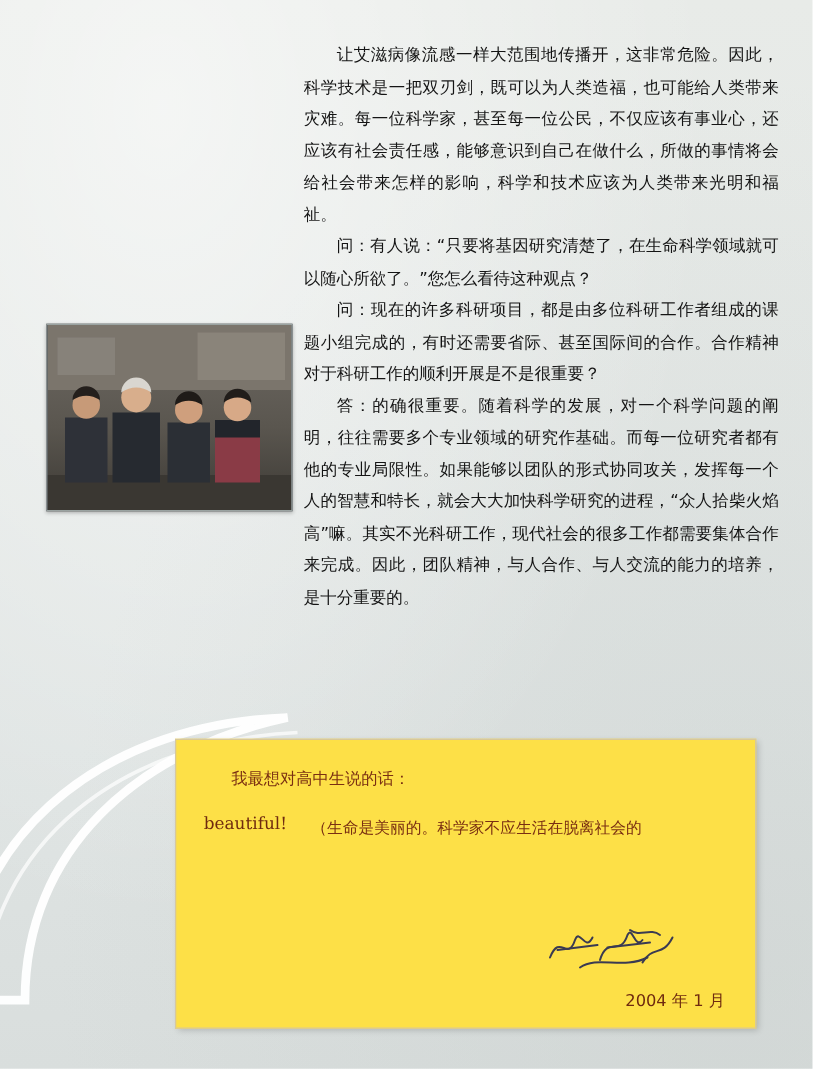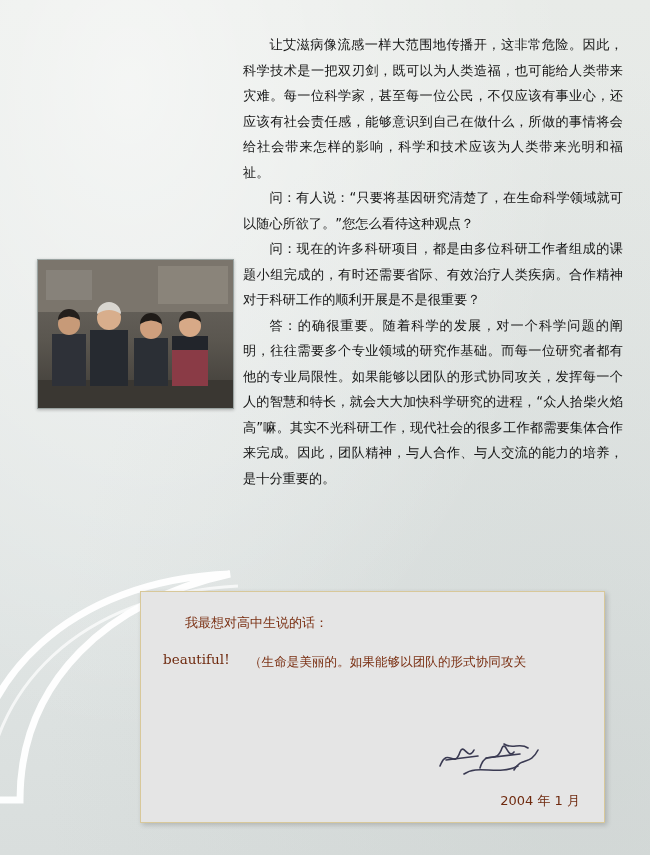--- a/index.html
+++ b/index.html
@@ -67,21 +67,21 @@
     background: #2b2b33;
   }
   .photo svg { display: block; }
 
   .quote-card {
     position: absolute;
     left: 140px;
     top: 591px;
     width: 465px;
     height: 232px;
-    background: #e5e5e5;
+    background: #fde047;
     border: 1px solid #d8c89a;
     box-shadow: 2px 2px 5px rgba(0,0,0,0.18);
     padding: 16px 22px 10px 22px;
     box-sizing: border-box;
     color: #7a2f12;
   }
   .quote-title {
     font-family: "DejaVu Sans", sans-serif;
     font-size: 13px;
     margin: 6px 0 14px 22px;
@@ -127,21 +127,21 @@
 <div class="swoosh">
   <svg width="330" height="250" viewBox="0 0 330 250">
     <path d="M10,240 C10,120 110,20 270,14 C150,40 60,120 60,240 Z" fill="none" stroke="#ffffff" stroke-width="7" opacity="0.95"></path>
     <path d="M26,248 C26,130 120,34 278,26" fill="none" stroke="#ffffff" stroke-width="3" opacity="0.7"></path>
   </svg>
 </div>
 
 <div class="text-column">
   <p class="para">让艾滋病像流感一样大范围地传播开，这非常危险。因此，科学技术是一把双刃剑，既可以为人类造福，也可能给人类带来灾难。每一位科学家，甚至每一位公民，不仅应该有事业心，还应该有社会责任感，能够意识到自己在做什么，所做的事情将会给社会带来怎样的影响，科学和技术应该为人类带来光明和福祉。</p>
   <p class="para qa">问：有人说：“只要将基因研究清楚了，在生命科学领域就可以随心所欲了。”您怎么看待这种观点？</p>
-  <p class="para qa">问：现在的许多科研项目，都是由多位科研工作者组成的课题小组完成的，有时还需要省际、有效治疗人类疾病。合作精神对于科研工作的顺利开展是不是很重要？</p>
+  <p class="para qa">问：现在的许多科研项目，都是由多位科研工作者组成的课题小组完成的，有时还需要省际、甚至国际间的合作。合作精神对于科研工作的顺利开展是不是很重要？</p>
   <p class="para qa">答：的确很重要。随着科学的发展，对一个科学问题的阐明，往往需要多个专业领域的研究作基础。而每一位研究者都有他的专业局限性。如果能够以团队的形式协同攻关，发挥每一个人的智慧和特长，就会大大加快科学研究的进程，“众人拾柴火焰高”嘛。其实不光科研工作，现代社会的很多工作都需要集体合作来完成。因此，团队精神，与人合作、与人交流的能力的培养，是十分重要的。</p>
 </div>
 
 <div class="photo">
   <svg width="195" height="148" viewBox="0 0 195 148">
     <defs>
       <linearGradient id="wall" x1="0" y1="0" x2="0" y2="1">
         <stop offset="0%" stop-color="#6f6a64"></stop>
         <stop offset="55%" stop-color="#5a564f"></stop>
         <stop offset="100%" stop-color="#3d3a35"></stop>
@@ -176,21 +176,21 @@
       <rect x="134" y="76" width="36" height="14" fill="#22252b"></rect>
       <circle cx="152" cy="66" r="11" fill="#d7a987"></circle>
       <path d="M141,62 a11,11 0 0 1 22,0 q-11,-8 -22,0" fill="#211d1a"></path>
     </g>
   </svg>
 </div>
 
 <div class="quote-card">
   <div class="quote-title">我最想对高中生说的话：</div>
   <p class="quote-en" style="text-indent:0">beautiful!</p>
-  <p class="quote-cn" style="margin-top:-27px; margin-left:86px;">（生命是美丽的。如果能够以团队的形式协同攻关</p>
+  <p class="quote-cn" style="margin-top:-27px; margin-left:86px;">（生命是美丽的。科学家不应生活在脱离社会的</p>
 
   <div class="signature">
     <svg width="110" height="44" viewBox="0 0 110 44">
       <g fill="none" stroke="#3a3a52" stroke-width="1.6" stroke-linecap="round">
         <path d="M6,30 C14,10 20,34 26,16 C30,6 34,26 40,14"></path>
         <path d="M12,24 L44,20"></path>
         <path d="M46,32 C52,12 62,30 68,12 C72,4 74,24 80,16"></path>
         <path d="M52,22 L86,18"></path>
         <path d="M80,34 C88,20 96,30 104,14"></path>
         <path d="M70,8 C78,14 86,6 94,12"></path>

